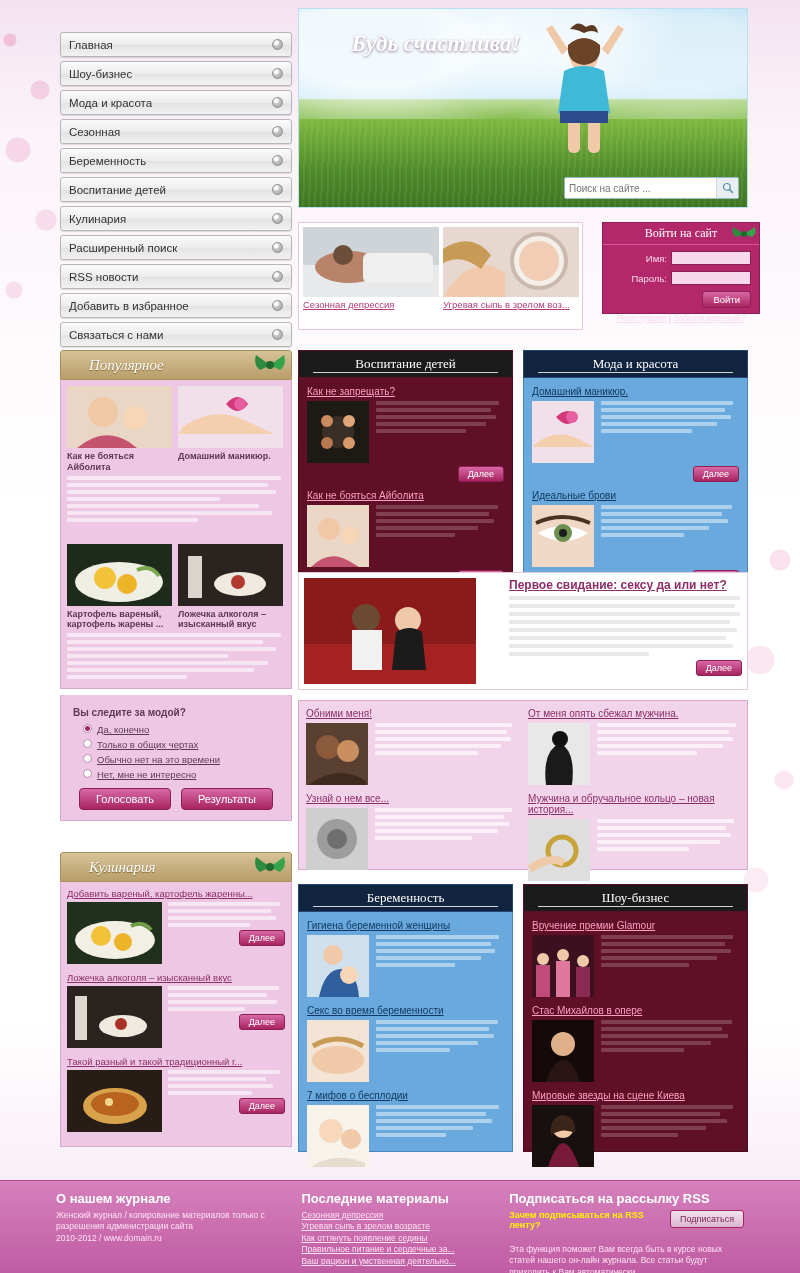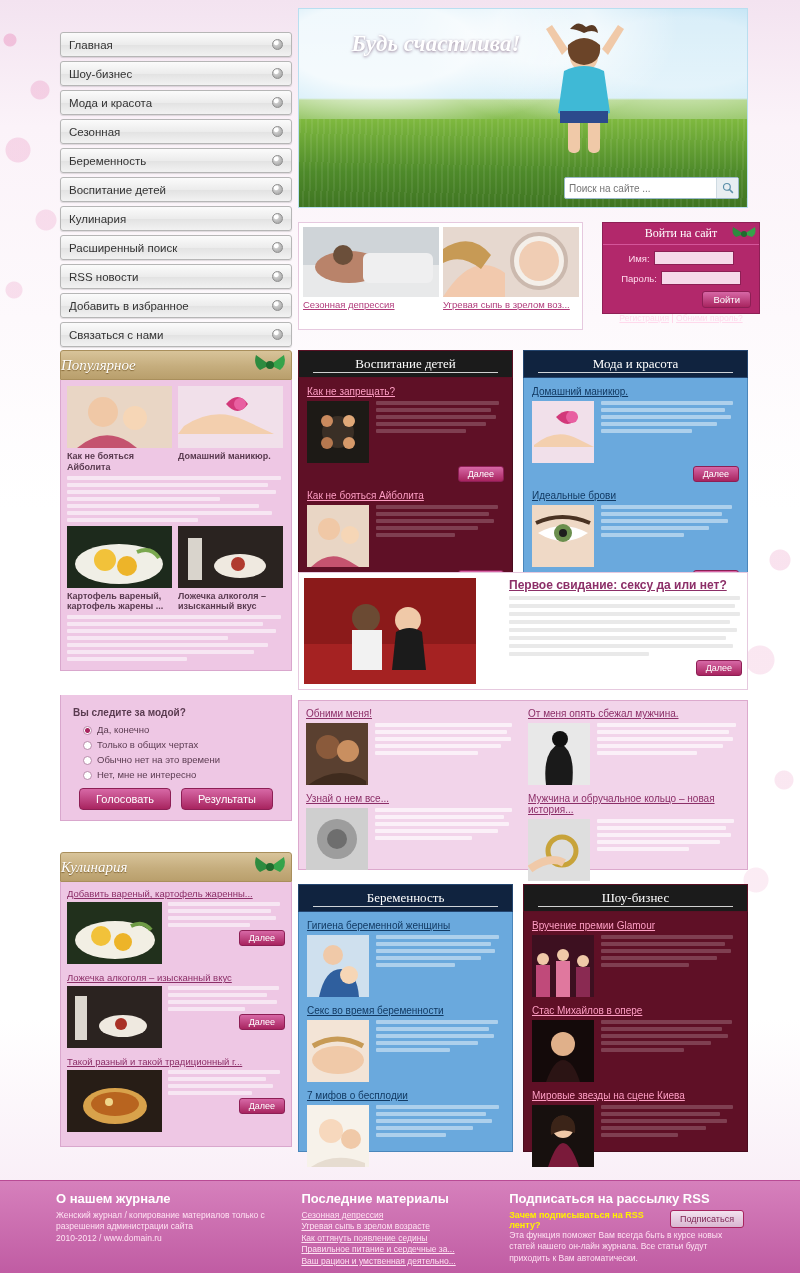--- a/index.html
+++ b/index.html
@@ -119,58 +119,58 @@
   
   .login {
     position:absolute; left:590px; top:222px; width:158px; height:92px;
     background:#b2286b; border:1px solid #8d1f55;margin-left:12px;
   }
   .login .lh {
     height:22px; display:flex; align-items:center; justify-content:center;
     color:#fff; font-family:"Liberation Serif", serif; font-size:12px;
     border-bottom:1px solid #d4559a; position:relative;
   }
-  .login .row { display:flex; align-items:center; justify-content:center; gap:4px; margin:6px 8px 0 8px; }
+  .login .row { display:flex; align-items:center; justify-content:flex-end; gap:4px; margin:6px 8px 0 8px; }
   .login .row label { color:#ffd9ec; font-size:9.5px; }
   .login .row input { width:80px; height:14px; border:1px solid #8d1f55; background:#f6d9ea; font-size:9px; }
   .login .btnrow { display:flex; justify-content:flex-end; margin:6px 8px 0 0; }
   .btn-pink {
     background:linear-gradient(180deg,#d768a6,#a8245f);
     border:1px solid #8d1f55; color:#fff; font-size:9.5px;
     padding:2px 10px; border-radius:3px; cursor:pointer;
   }
   .login .links { margin:5px 8px 0 8px; font-size:8.5px; color:#ffc9e2; text-align:center; }
   .login .links a { color:#ffd9ec; text-decoration:underline; }
 
   
   .popular { left:60px; top:350px; width:232px; }
   .gold-head {
     height:30px;
     background:linear-gradient(180deg,#d8c49a 0%, #c5ad7d 55%, #b99f6c 100%);
     border:1px solid #a98f5c; border-radius:3px 3px 0 0;
-    display:flex; align-items:center; padding-left:0;
+    display:flex; align-items:center; padding-left:28px;
     font-family:"Liberation Serif", serif; font-style:italic;
     font-size:15px; color:#fff; text-shadow:0 1px 1px rgba(110,80,30,.8);
     position:relative;
   }
   .bow { position:absolute; right:4px; top:-2px; width:34px; height:30px; }
   .pink-body {
     background:#eec7e4; border:1px solid #d9a7cd; border-top:0; padding:6px;
   }
   .grid2 { display:flex; flex-wrap:wrap; gap:6px; }
   .cell { width:105px; }
   .cell .ph { width:105px; height:62px; overflow:hidden; }
   .cell .ttl { font-size:9px; color:#5a3b50; font-weight:bold; margin-top:3px; line-height:1.2; }
   .lines { margin-top:3px; }
   .ln { height:4px; background:rgba(255,255,255,.55); margin-bottom:3px; border-radius:1px; }
 
   
   .poll { left:60px; top:695px; width:232px; }
   .poll .q { font-size:10px; color:#5a3b50; margin:6px 0 6px 6px; font-weight:bold; }
-  .opt { display:flex; align-items:flex-end; gap:5px; margin:0 0 4px 16px; font-size:9.5px; color:#5a3b50; }
+  .opt { display:flex; align-items:flex-start; gap:5px; margin:0 0 4px 16px; font-size:9.5px; color:#5a3b50;text-decoration:underline; }
   .radio { width:9px; height:9px; border:1px solid #b98bab; border-radius:50%; background:#fff; display:inline-block; }
   .radio.on { background:radial-gradient(circle at 50% 50%, #a8245f 0 2px, #fff 3px); }
   .poll .btns { display:flex; gap:10px; justify-content:center; margin:8px 0 4px; }
   .btn-big {
     background:linear-gradient(180deg,#d768a6,#a8245f);
     border:1px solid #8d1f55; color:#fff; font-size:11px;
     padding:4px 16px; border-radius:4px; cursor:pointer;
   }
 
   
@@ -243,21 +243,21 @@
   }
   .footer .inner { display:flex; padding:10px 56px 0 56px; gap:20px; }
   .fcol h4 {
     margin:0 0 4px 0; font-size:13px; color:#fff; font-weight:bold;
   }
   .fcol p, .fcol a { font-size:8.5px; color:#ffe2f3; line-height:1.35; margin:0; display:block; }
   .fcol a { text-decoration:underline; }
   .fcol.c1 { width:240px; }
   .fcol.c2 { width:200px; }
   .fcol.c3 { width:250px; }
-  .fcol.c3 .hl { color:#fff200; font-weight:bold; font-size:9px; display:block; margin-bottom:0; }
+  .fcol.c3 .hl { color:#fff200; font-weight:bold; font-size:9px; display:block; margin-bottom:14px; }
   .sub-btn {
     float:right; background:linear-gradient(180deg,#f3e2ef,#d9b6d1);
     border:1px solid #a8245f; color:#7a1f4e; font-size:9px; padding:3px 9px;
     border-radius:3px; margin-left:6px; cursor:pointer;
   }
   a { cursor:pointer; }
 </style>
 </head>
 <body>
 
@@ -383,21 +383,21 @@
     <div class="row">
       <label>Пароль:</label>
       <input type="password" value="" style="">
     </div>
     <div class="btnrow">
       <button class="btn-pink">Войти</button>
     </div>
     <div class="links">
       <a>Регистрация</a>
       <span>|</span>
-      <a>Обними пароль?</a>
+      <a>Забыли вареный?</a>
     </div>
   </div>
 
   <div class="blk popular">
     <div class="gold-head">
       <span>Популярное</span>
       <svg class="bow" viewBox="0 0 34 30">
         <path d="M17 16 L3 6 Q0 16 7 21 Z" fill="#2e8b3f"></path>
         <path d="M17 16 L31 6 Q34 16 27 21 Z" fill="#35a34a"></path>
         <circle cx="17" cy="16" r="4" fill="#1f6b2e"></circle>
@@ -430,21 +430,21 @@
       </div>
       <div class="lines">
         <div class="ln" style="width:98%"></div>
           <div class="ln" style="width:92%"></div>
         <div class="ln" style="width:96%"></div>
           <div class="ln" style="width:70%"></div>
         <div class="ln" style="width:88%"></div>
           <div class="ln" style="width:94%"></div>
         <div class="ln" style="width:60%"></div>
       </div>
-      <div class="grid2" style="margin-top:4px">
+      <div class="grid2" style="margin-top:22px">
         <div class="cell">
           <div class="ph">
             <svg width="105" height="62" viewBox="0 0 105 62">
                 <rect width="105" height="62" fill="#1d2a1c"></rect>
                 <ellipse cx="52" cy="38" rx="44" ry="20" fill="#f0efe6"></ellipse>
                 <circle cx="38" cy="34" r="11" fill="#f2c23a"></circle>
                 <circle cx="60" cy="40" r="10" fill="#edb429"></circle>
                 <path d="M70 26 q14 -6 22 6" stroke="#7aa84f" stroke-width="4" fill="none"></path>
               </svg>
           </div>

